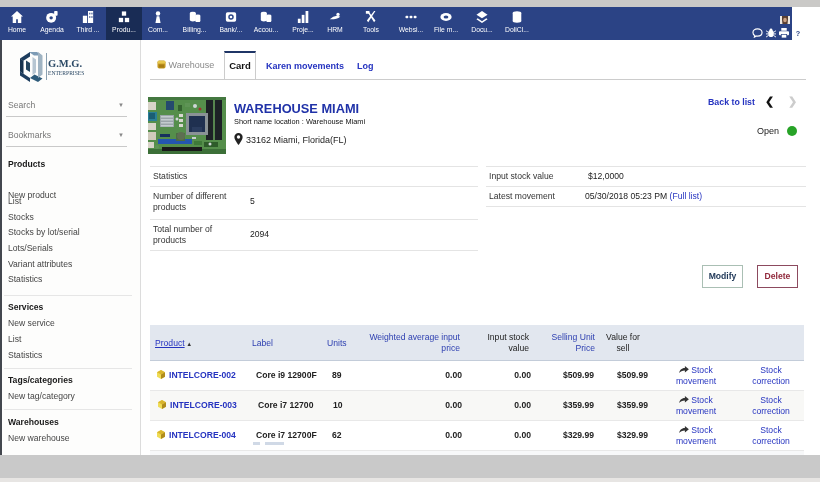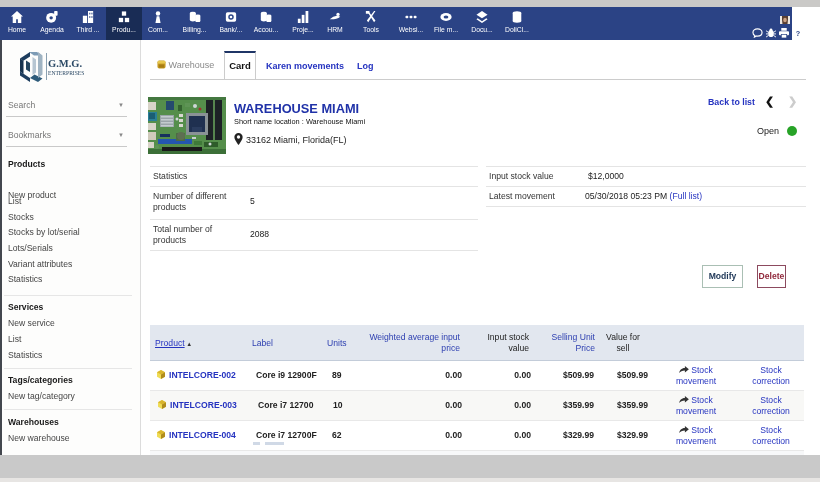--- a/index.html
+++ b/index.html
@@ -32,21 +32,21 @@
 .backlist{left:708px;top:97px;color:#2533c0;font-weight:bold;font-size:8.8px;}
 .chevl{left:765px;top:95px;color:#111;font-weight:bold;font-size:11px;}
 .chevr{left:788px;top:95px;color:#ccc;font-weight:bold;font-size:11px;}
 .open{left:757px;top:126px;color:#222;font-size:9px;}
 .dot{left:787px;top:126px;width:10px;height:10px;border-radius:50%;background:#27a327;}
 .dline{position:absolute;height:1px;background:#e4e4e4;}
 .dlabel{position:absolute;font-size:8.6px;color:#333;line-height:11px;}
 .dval{position:absolute;font-size:8.6px;color:#222;line-height:11px;}
 .btn{position:absolute;top:265px;height:23px;background:#fff;text-align:center;font-weight:bold;font-size:8.6px;line-height:21px;}
 .btn-mod{left:702px;width:41px;border:1px solid #aabfb4;color:#223a5a;}
-.btn-del{left:757px;width:29px;border:1px solid #8c4a5e;color:#91293c;}
+.btn-del{left:757px;width:41px;border:1px solid #8c4a5e;color:#91293c;}
 .lhead{left:150px;top:325px;width:654px;height:36px;background:#e2e7ef;border-bottom:1px solid #c3ccd9;}
 .hth{position:absolute;font-size:8.6px;color:#2d3fb0;line-height:10.5px;}
 .hthd{position:absolute;font-size:8.6px;color:#222;line-height:10.5px;}
 .rline{position:absolute;left:150px;width:654px;height:1px;background:#e8e8e8;}
 .cell{position:absolute;font-size:8.6px;color:#222;font-weight:bold;}
 a.bl{color:#2533c0;text-decoration:none;font-size:8.6px;}
 .smcell{position:absolute;text-align:center;line-height:10.5px;font-size:8.6px;}
 .botbar{left:0;top:455px;width:820px;height:23px;background:#c9c9c9;}
 .botstrip{left:0;top:478px;width:820px;height:4px;background:#e7e5e3;}
 </style>
@@ -310,21 +310,21 @@
   <div class="abs dot"></div>
 
   <div class="dline" style="left:150px;top:166px;width:328px;"></div>
   <div class="dline" style="left:150px;top:186px;width:328px;"></div>
   <div class="dline" style="left:150px;top:219px;width:328px;"></div>
   <div class="dline" style="left:150px;top:250px;width:328px;"></div>
   <div class="dlabel" style="left:153px;top:171px;">Statistics</div>
   <div class="dlabel" style="left:153px;top:191px;width:86px;">Number of different products</div>
   <div class="dval" style="left:250px;top:196px;">5</div>
   <div class="dlabel" style="left:153px;top:224px;width:86px;">Total number of products</div>
-  <div class="dval" style="left:250px;top:229px;">2088</div>
+  <div class="dval" style="left:250px;top:229px;">2094</div>
 
   <div class="dline" style="left:486px;top:166px;width:320px;"></div>
   <div class="dline" style="left:486px;top:186px;width:320px;"></div>
   <div class="dline" style="left:486px;top:206px;width:320px;"></div>
   <div class="dlabel" style="left:489px;top:171px;">Input stock value</div>
   <div class="dval" style="left:588px;top:171px;">$12,0000</div>
   <div class="dlabel" style="left:489px;top:191px;">Latest movement</div>
   <div class="dval" style="left:585px;top:191px;">05/30/2018 05:23 PM <a class="bl">(Full list)</a></div>
 
   <div class="btn btn-mod">Modify</div>

